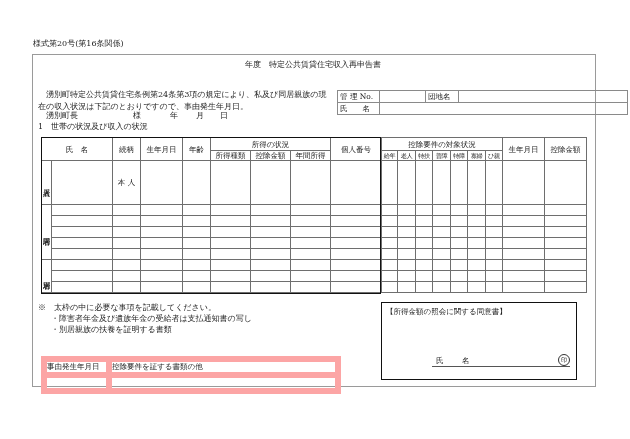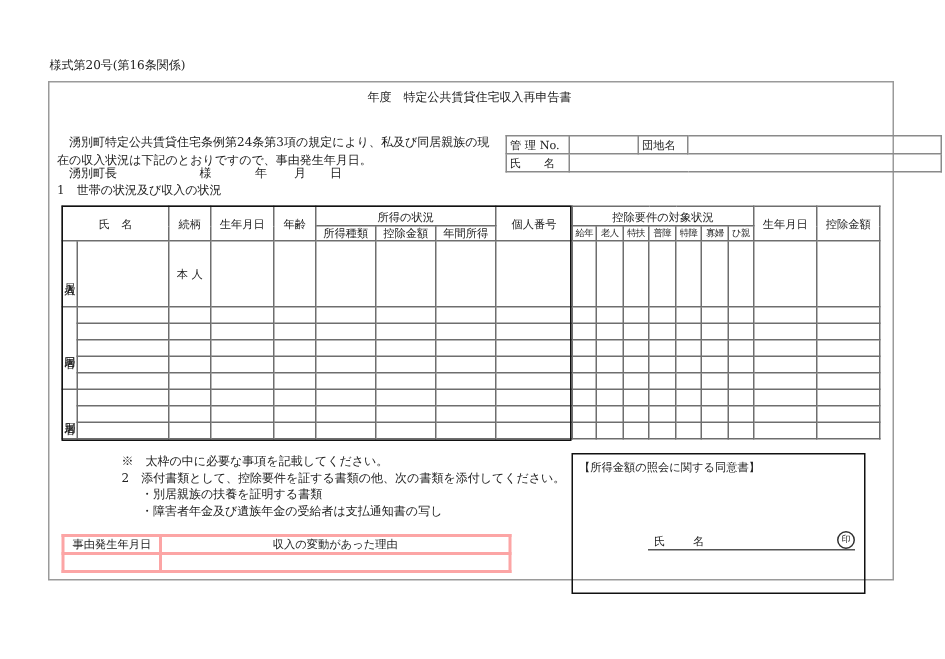--- a/index.html
+++ b/index.html
@@ -24,25 +24,25 @@
   
   .main { left:41px; top:137px; width:545px; }
   .main td, .main th { border:1px solid #6e6e6e; text-align:center; line-height:9px; }
   .main .hdr1 td { height:12px; }
   .main .hdr2 td { height:9px; }
   .small { font-size:6.2px; letter-spacing:-0.3px; }
   .vert { writing-mode:vertical-rl; text-orientation:upright; font-size:7.5px; line-height:9px; }
   .thick-box { position:absolute; left:41px; top:137px; width:340px; height:157px; border:1.5px solid #111; box-sizing:border-box; pointer-events:none; }
 
   .notes { left:38px; top:302px; font-size:8px; line-height:11px; }
-  .notes div { white-space:nowrap;margin-left:43px; }
+  .notes div { white-space:nowrap; }
   .reason { left:41px; top:356px; width:300px; }
-  .reason td { border:2px solid #fca5a5; height:10px; line-height:10px; text-align:center; font-size:7.5px; }
-
-  .consent { left:381px; top:302px; width:196px; height:94px; border:1.5px solid #111; box-sizing:border-box; font-size:7.5px; line-height:11px; padding:3px 4px; }
+  .reason td { border:6px solid #fca5a5; height:10px; line-height:10px; text-align:left; font-size:7.5px; }
+
+  .consent { left:381px; top:302px; width:196px; height:78px; border:1.5px solid #111; box-sizing:border-box; font-size:7.5px; line-height:11px; padding:3px 4px; }
   .consent .sign { position:absolute; left:50px; top:52px; width:138px; border-bottom:1px solid #555; height:11px; }
   .consent .sign .lbl { position:absolute; left:4px; top:0; }
   .consent .sign .lbl2 { position:absolute; left:30px; top:0; }
   .seal { position:absolute; right:0px; top:-1px; width:10px; height:10px; border:1px solid #333; border-radius:50%; font-size:6px; line-height:10px; text-align:center; }
 </style>
 </head>
 <body>
 
 <div class="t form-id">様式第20号(第16条関係)</div>
 
@@ -304,34 +304,33 @@
         <td></td>
         <td></td>
         <td></td>
   </tr>
 </tbody>
   </table>
 <div class="thick-box"></div>
 
 <div class="abs notes">
   <div>※　太枠の中に必要な事項を記載してください。</div>
-  <div>2　添付書類として、控除要件を証する書類の他、次の書類を添付してください。</div>
+  <div style="padding-left:13px">・障害者年金及び遺族年金の受給者は支払通知書の写し</div>
   <div style="padding-left:13px">・別居親族の扶養を証明する書類</div>
-  <div style="padding-left:13px">・障害者年金及び遺族年金の受給者は支払通知書の写し</div>
 </div>
 
 <table class="reason">
   <colgroup>
       <col style="width:65px">
       <col>
     </colgroup>
   <tbody>
       <tr>
     <td>事由発生年月日</td>
-    <td>収入の変動があった理由</td>
+    <td>控除要件を証する書類の他</td>
   </tr>
   <tr>
     <td></td>
     <td></td>
   </tr>
 </tbody>
   </table>
 
 <div class="abs consent">
   <div>【所得金額の照会に関する同意書】</div>

